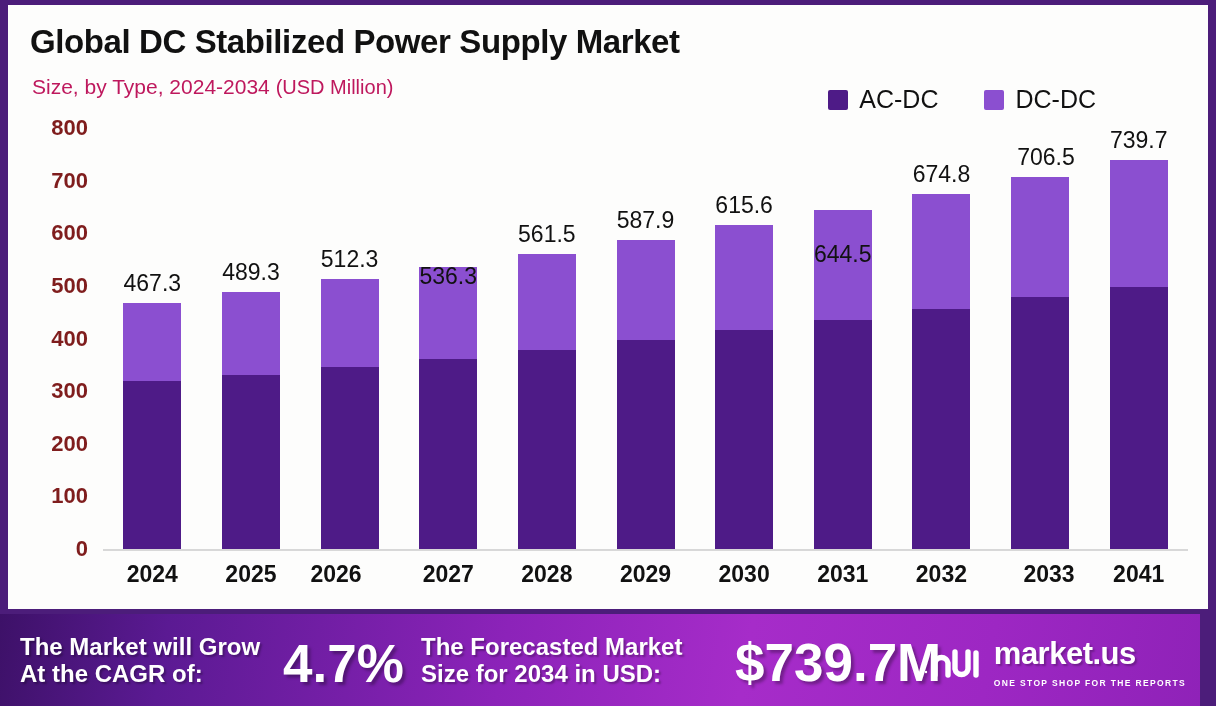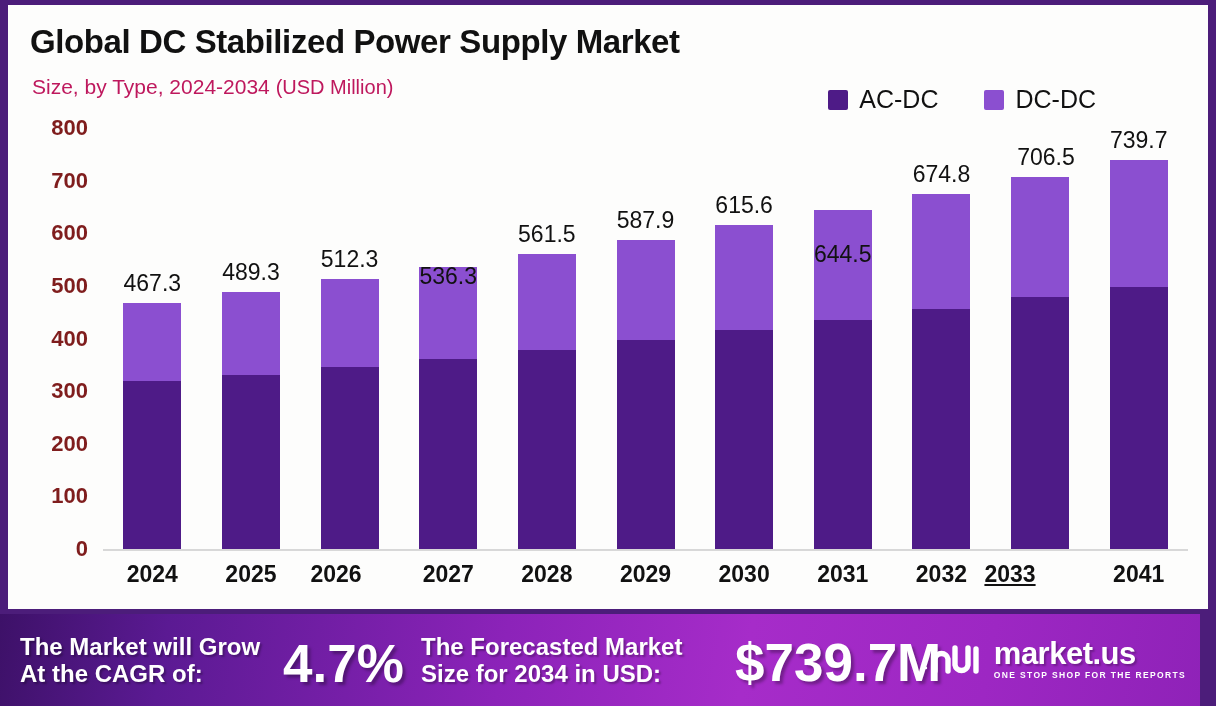--- a/index.html
+++ b/index.html
@@ -101,21 +101,21 @@
     display:flex;align-items:center;gap:10px;
   }
   .logo-mark{display:block;}
   .logo-text{display:flex;flex-direction:column;line-height:1;}
   .logo-name{
     font-size:31px;font-weight:bold;color:#fff;letter-spacing:-0.5px;
     text-shadow:2px 2px 2px rgba(0,0,0,.25);
   }
   .logo-tag{
     font-size:8.5px;color:#ffffff;letter-spacing:1.35px;
-    margin-top:2px;font-weight:bold;
+    margin-top:10px;font-weight:bold;
   }
 </style>
 </head>
 <body>
 
 <div id="root">
 
   <div class="card">
 
     <div class="title">Global DC Stabilized Power Supply Market</div>
@@ -208,21 +208,21 @@
     <div class="xlabels" id="xlabels">
         <div class="xtick" style="left: 49.3182px;">2024</div>
         <div class="xtick" style="left: 147.955px;">2025</div>
         <div class="xtick" style="left: 233px;">2026</div>
         <div class="xtick" style="left: 345.227px;">2027</div>
         <div class="xtick" style="left: 443.864px;">2028</div>
         <div class="xtick" style="left: 542.5px;">2029</div>
         <div class="xtick" style="left: 641.136px;">2030</div>
         <div class="xtick" style="left: 739.773px;">2031</div>
         <div class="xtick" style="left: 838.409px;">2032</div>
-        <div class="xtick" style="left: 907px; text-decoration: underline;">2033</div>
+        <div class="xtick" style="left: 946px;">2033</div>
         <div class="xtick" style="left: 1035.68px;">2041</div>
       </div>
 
   </div>
 
   <div class="footer">
     <div class="f-text f-cagr-label">
       <div>The Market will Grow</div>
       <div>At the CAGR of:</div>
     </div>

